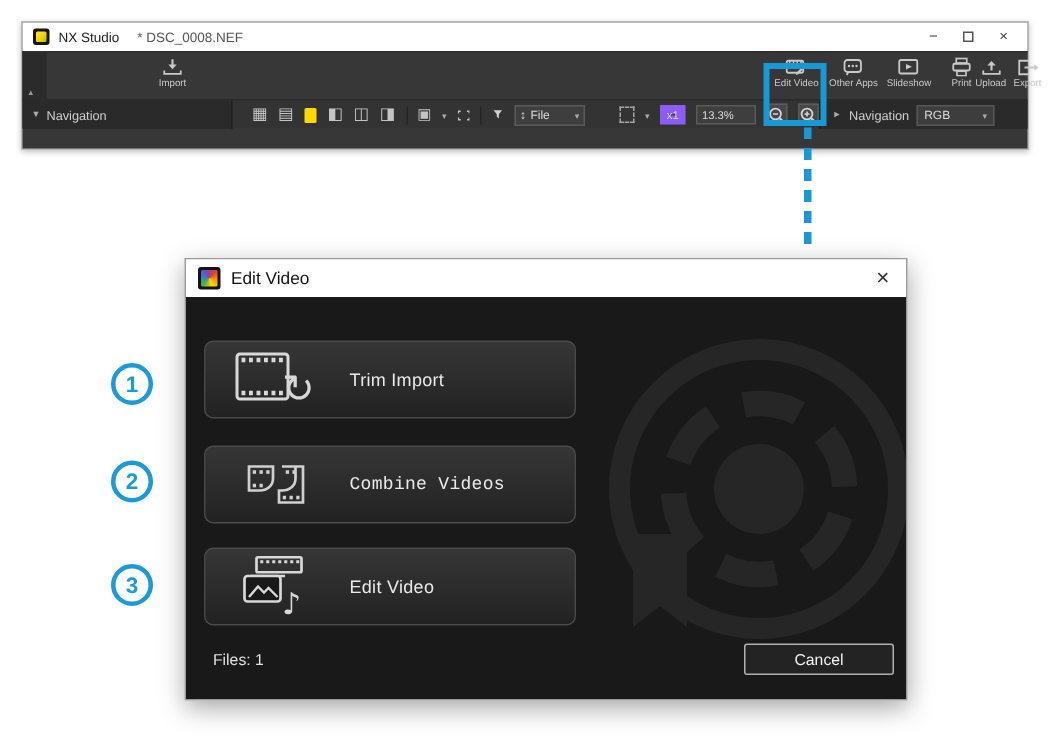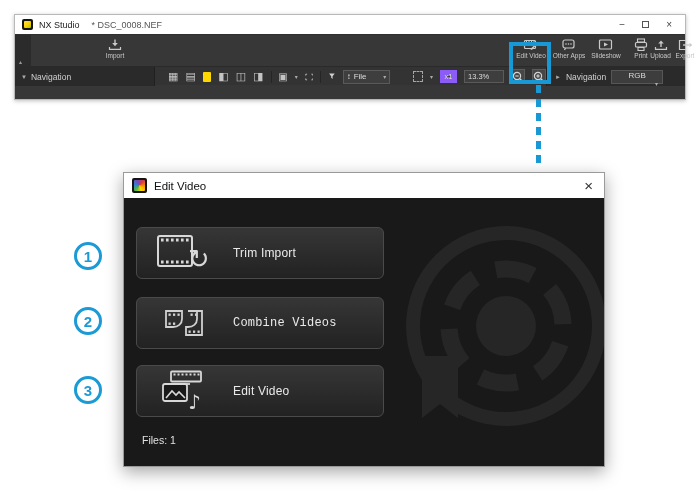--- a/index.html
+++ b/index.html
@@ -48,21 +48,21 @@
             font-size:7.5px; color:#ddd; display:flex; align-items:center; justify-content:center; }
   .pct-box { width:40px; height:13px; background:#3e3e3e; border:1px solid #5a5a5a;
              display:flex; align-items:center; padding:0 3px;gap:48px; }
   .pct-box .txt { font-size:7.5px; color:#ddd; }
   .pct-box .dd-caret { margin-left:auto; }
   .mag-btn { width:16px; height:15px; background:#474747; border:1px solid #5c5c5c;
              display:flex; align-items:center; justify-content:center; }
   .hist-header { position:absolute; right:0; top:0; width:139px; height:19px; background:#2a2a2a;
                  border-left:1px solid #202020; display:flex; align-items:center; gap:5px; padding:0 8px; }
   .rgb-dd { margin-left:auto; margin-right:14px; width:58px; height:14px; background:#3d3d3d;
-            border:1px solid #565656; display:flex; align-items:center; padding:0 4px;flex-direction:column; }
+            border:1px solid #565656; display:flex; align-items:center; padding:0 4px; }
   .rgb-dd .txt { font-size:8px; color:#ddd; }
   .rgb-dd .dd-caret { margin-left:auto; }
 
   
   .callout-box { position:absolute; left:509px; top:42px; width:42px; height:42px;
                  border:4px solid #1899d6; z-index:6; pointer-events:none; }
   .callout-dash { position:absolute; left:536px; top:85px; width:5px; height:83px; z-index:5;
                   background:repeating-linear-gradient(180deg,#1899d6 0 8px,transparent 8px 14px); }
 
   
@@ -331,18 +331,19 @@
           <path d="M8,14 h23" stroke="#d8d8d8" stroke-width="1.8" fill="none"></path>
           <rect x="4" y="14" width="24" height="17" rx="2" fill="#191919" stroke="#d8d8d8" stroke-width="1.8"></rect>
           <path d="M7,28 l6,-7 4,4 3,-3 6,6" fill="none" stroke="#d8d8d8" stroke-width="1.6"></path>
           <text x="29" y="39" font-size="20" fill="#d8d8d8" font-family="DejaVu Sans, sans-serif">♪</text>
         </svg>
       </span>
       <span class="btn-label">Edit Video</span>
     </div>
 
     <span class="files-label">Files: 1</span>
+    <div class="cancel-btn">Cancel</div>
   </div>
 </div>
 
 <div class="step step-1">1</div>
 <div class="step step-2">2</div>
 <div class="step step-3">3</div>
 
 </body></html>

